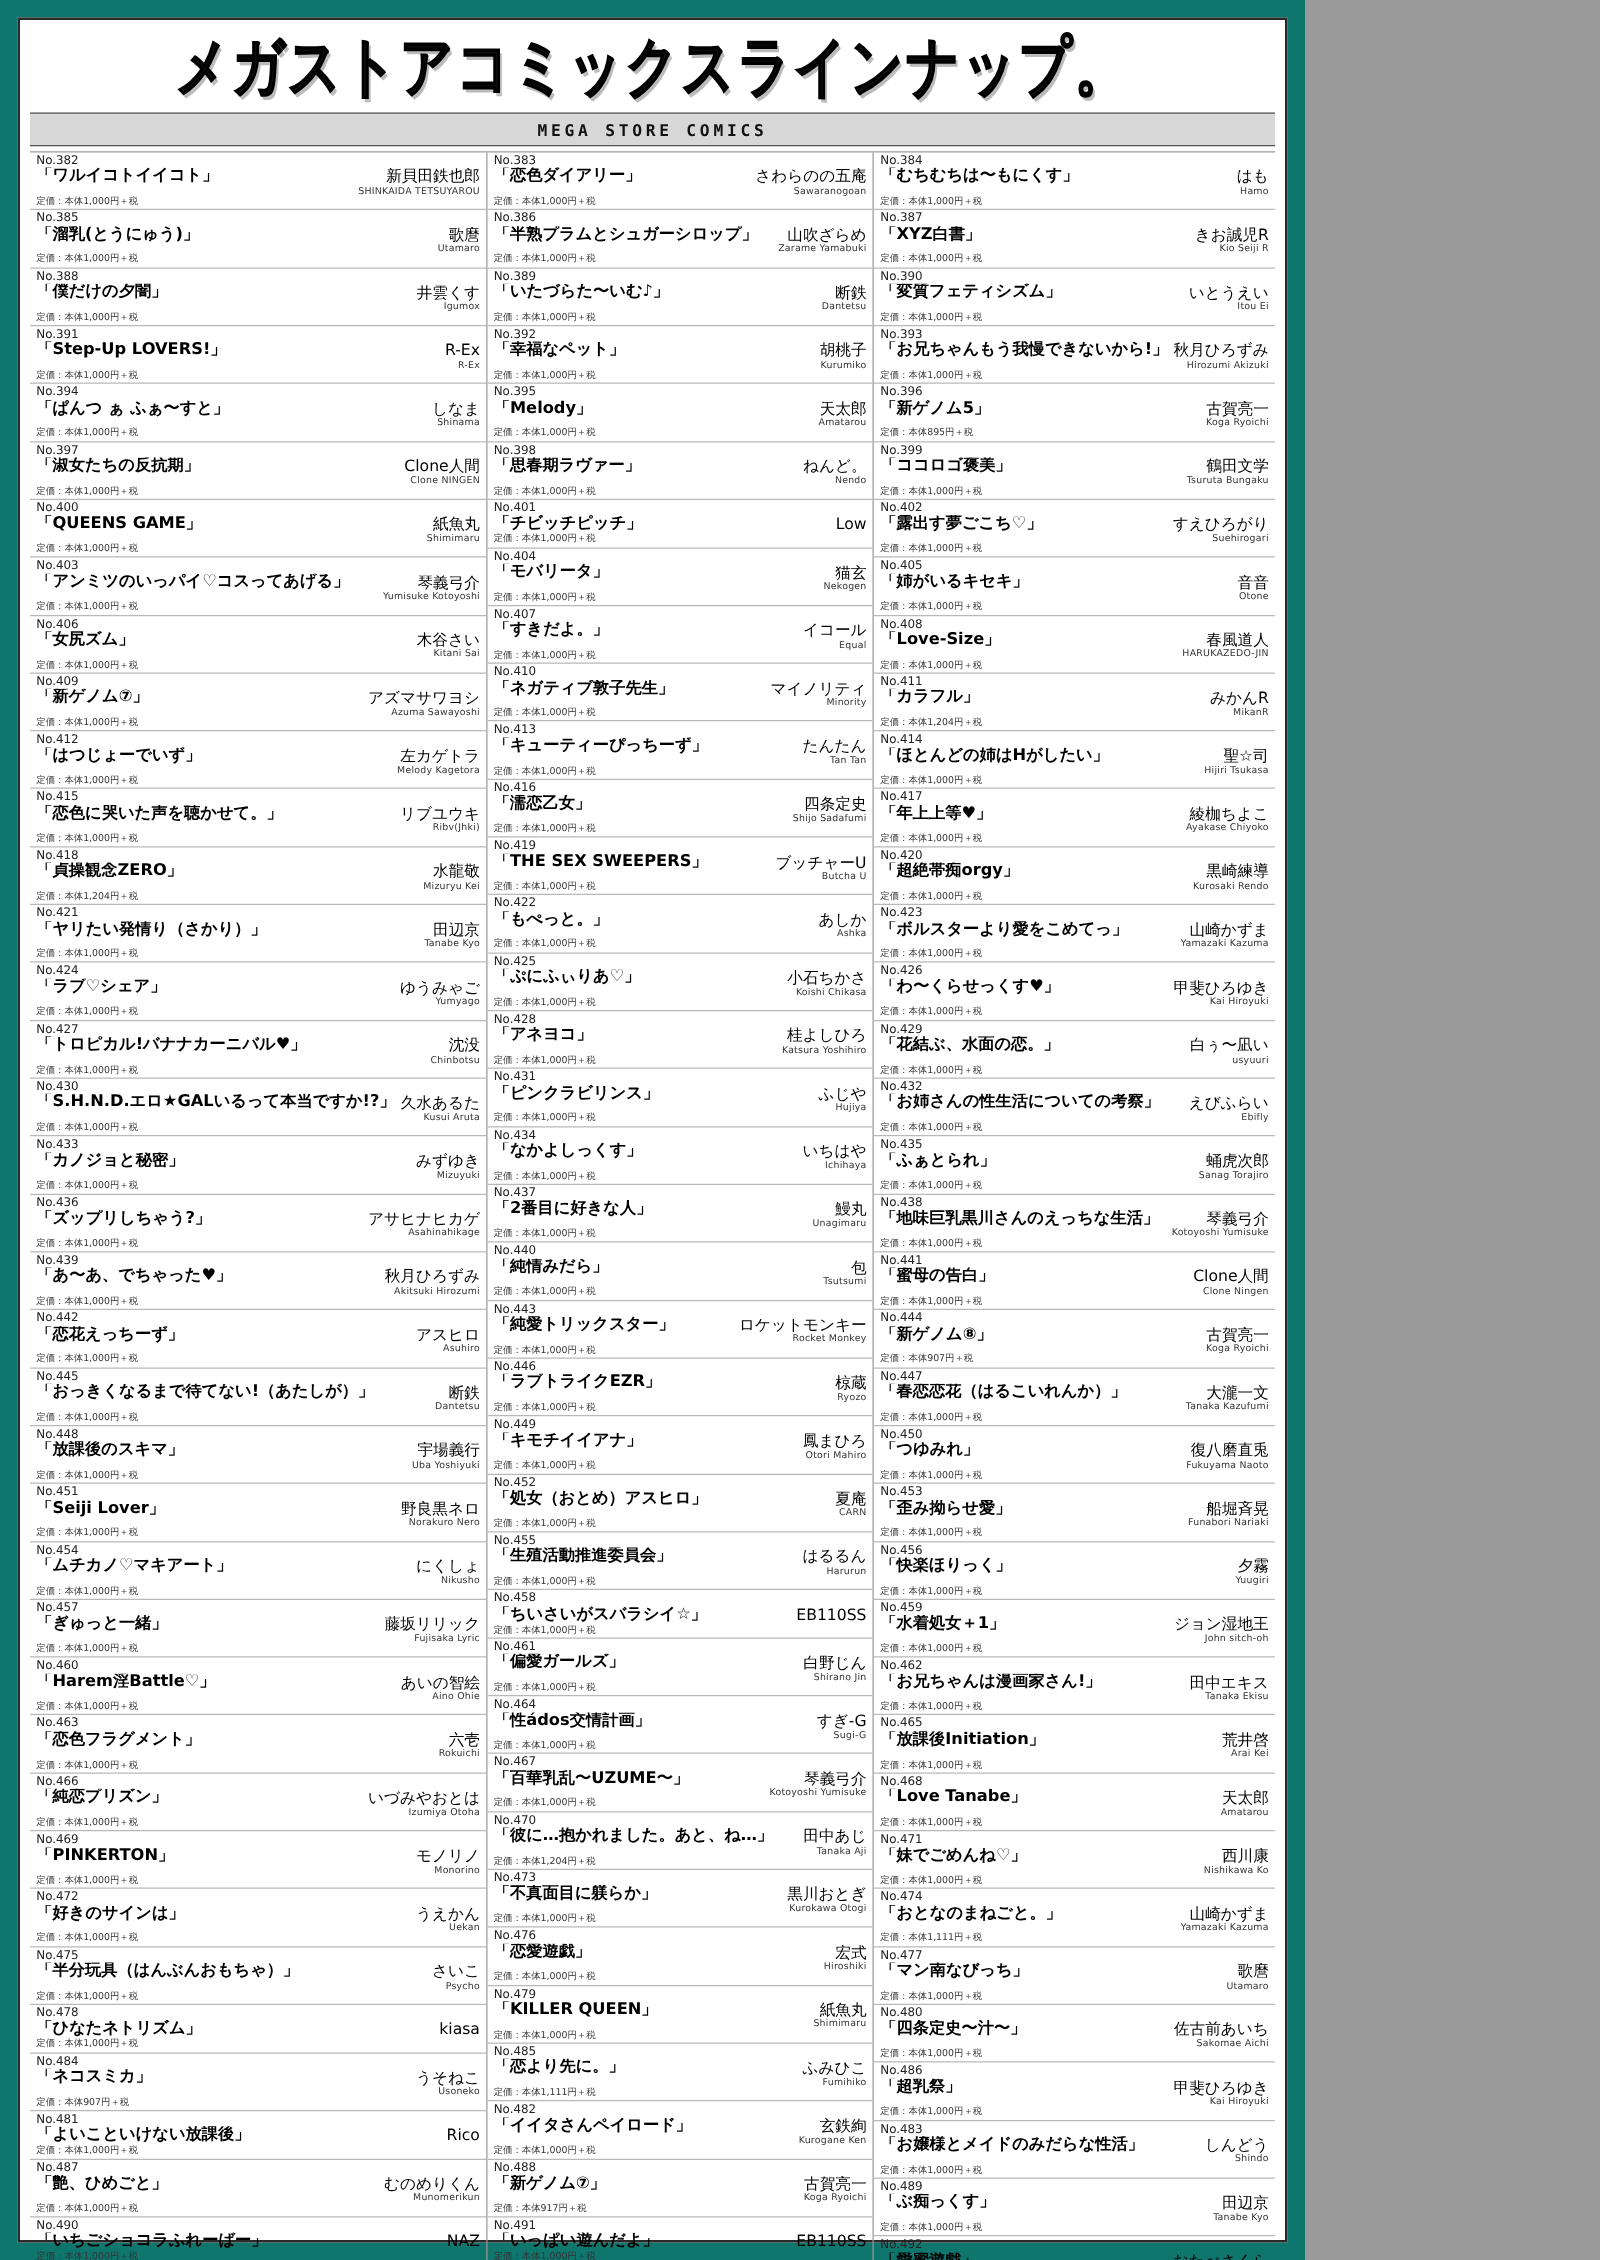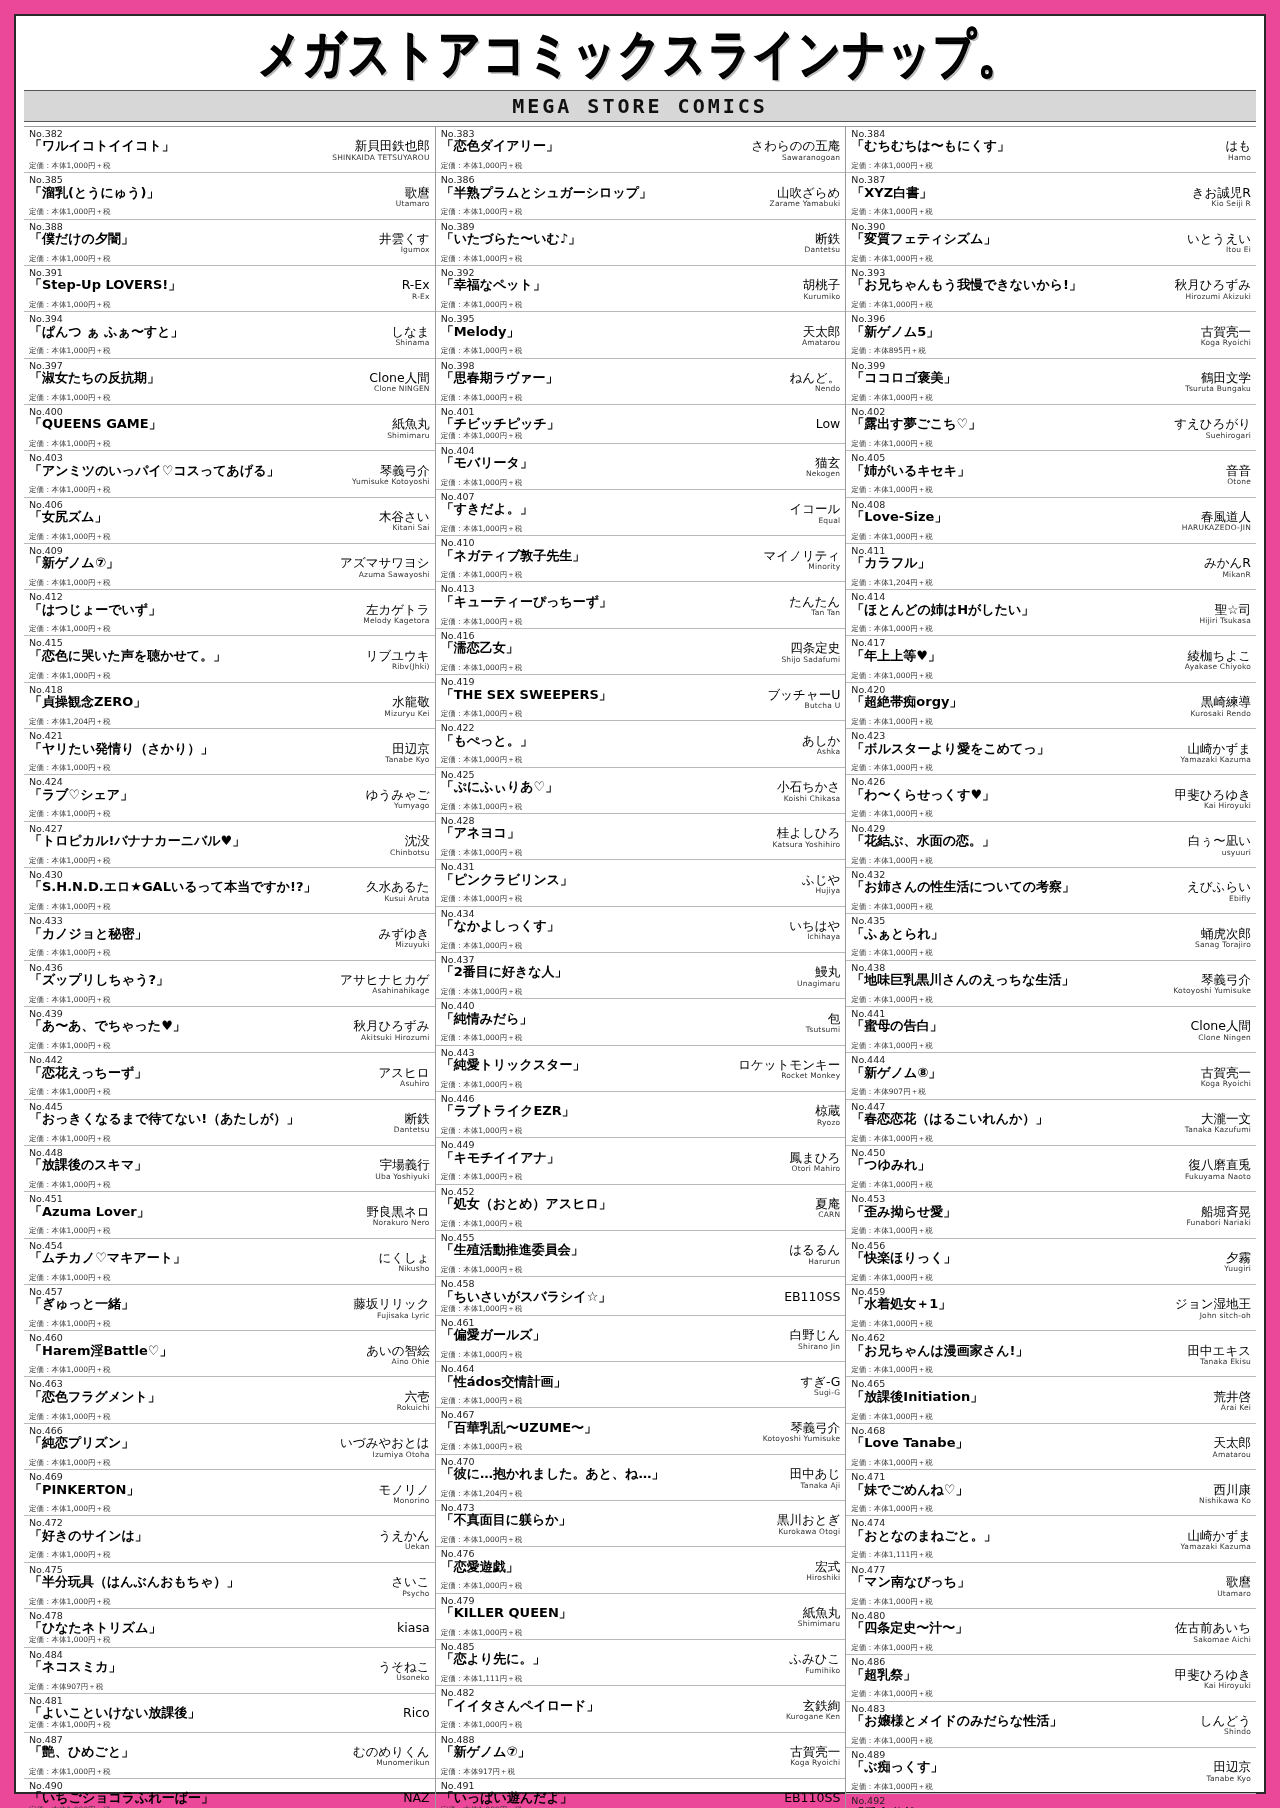--- a/index.html
+++ b/index.html
@@ -1,34 +1,34 @@
 <!DOCTYPE html>
 <html><head>
 <meta charset="utf-8">
 <style>
   html,body{margin:0;padding:0;background:#9a9a9a;}
   body{width:1280px;height:1808px;font-family:"DejaVu Sans","Liberation Sans",sans-serif;}
-  .page{position:relative;width:1280px;height:1808px;background:#ec4899;box-sizing:border-box;padding:14px;}
+  .page{position:relative;width:1044px;height:1808px;background:#0f766e;box-sizing:border-box;padding:14px;}
   .sheet{background:#fff;width:100%;height:100%;box-sizing:border-box;border:2px solid #2a2a2a;padding:6px 8px 8px 8px;display:flex;flex-direction:column;}
   .title-band{text-align:center;padding:4px 0 2px 0;}
   .title-band .jp{
     font-family:"DejaVu Sans","Liberation Sans",sans-serif;
     font-size:42px;font-weight:bold;letter-spacing:2px;color:#111;
     -webkit-text-stroke:1px #000;
     transform:scaleY(1.25);
     display:inline-block;
     text-shadow:2px 2px 0 #bbb;
   }
   .subtitle-bar{
     background:#d7d7d7;border-top:1px solid #555;border-bottom:1px solid #555;
     text-align:center;margin:6px 0 4px 0;padding:3px 0;
   }
   .subtitle-bar span{
     font-family:"DejaVu Sans Mono","Liberation Mono",monospace;
-    font-size:20px;font-weight:bold;letter-spacing:3px;color:#111;
+    font-size:13px;font-weight:bold;letter-spacing:3px;color:#111;
   }
   .grid{flex:1;display:grid;grid-template-columns:1fr 1fr 1fr;gap:0;border-top:1px solid #999;}
   .col{display:flex;flex-direction:column;}
   .col + .col{border-left:1px solid #999;}
   .entry{
     border-bottom:1px solid #b9b9b9;
     padding:2px 5px 2px 5px;
     display:flex;flex-direction:column;
     min-height:35px;
     box-sizing:border-box;
@@ -306,21 +306,21 @@
               <div>
                 <div class="a">宇場義行</div>
                 <div class="ra">Uba Yoshiyuki</div>
               </div>
             </div>
             <div class="price">定価：本体1,000円＋税</div>
           </div>
           <div class="entry">
             <div class="num">No.451</div>
             <div class="mid">
-              <div class="t">「Azuma Lover」</div>
+              <div class="t">「Seiji Lover」</div>
               <div>
                 <div class="a">野良黒ネロ</div>
                 <div class="ra">Norakuro Nero</div>
               </div>
             </div>
             <div class="price">定価：本体1,000円＋税</div>
           </div>
           <div class="entry">
             <div class="num">No.454</div>
             <div class="mid">

